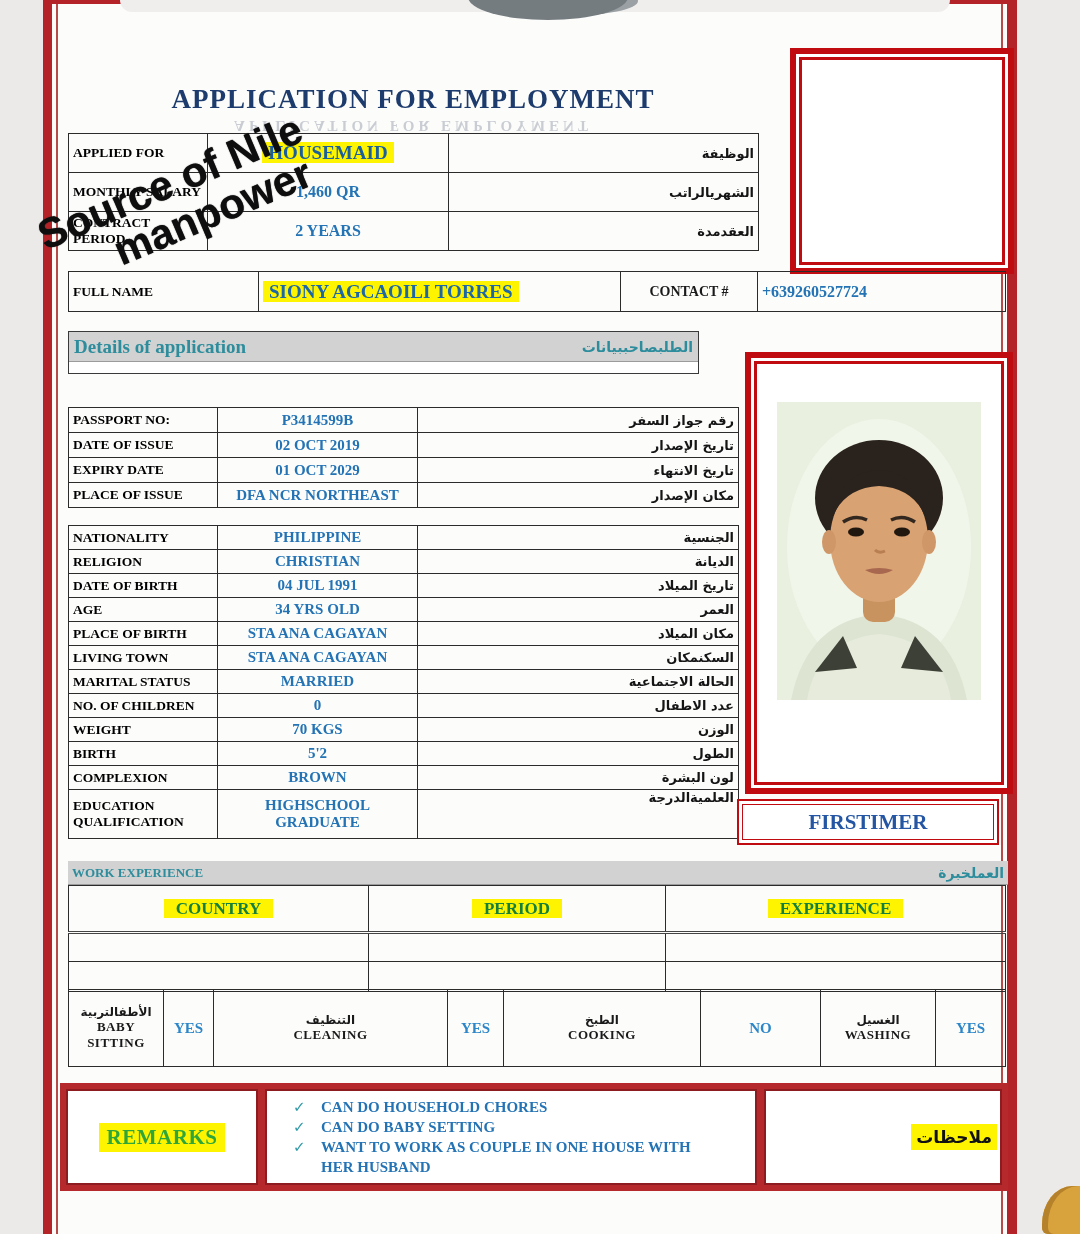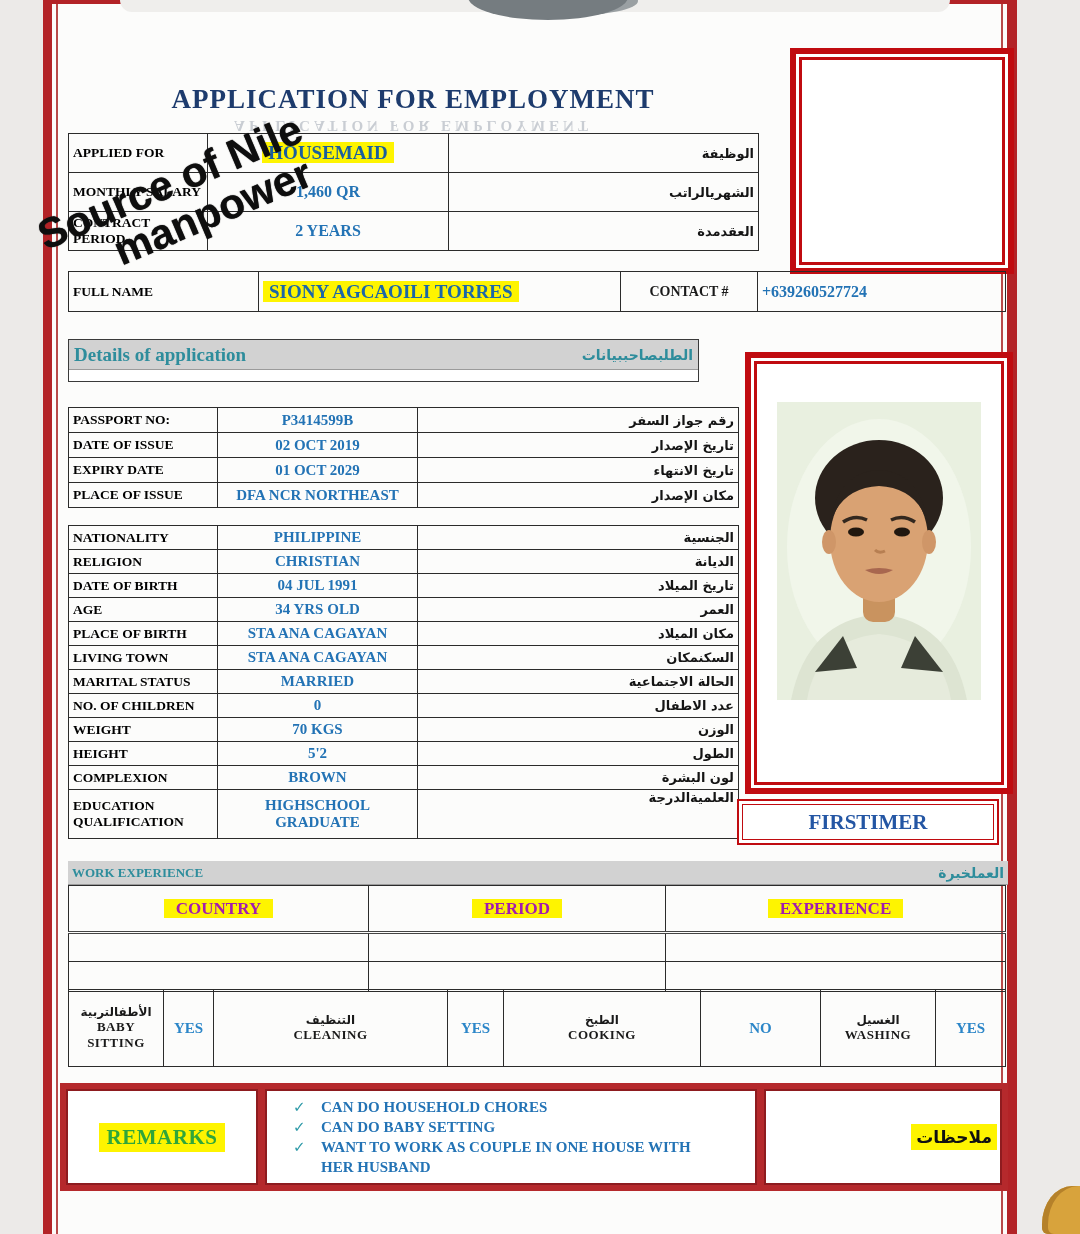--- a/index.html
+++ b/index.html
@@ -49,40 +49,40 @@
   .dblred .inner{border:3px solid #c00b10;width:100%;height:100%;box-sizing:border-box;background:#fff;}
   .emptybox{left:790px;top:48px;width:206px;height:208px;}
   .photobox{left:745px;top:352px;width:250px;height:424px;}
   .photo-wrap{width:204px;height:298px;margin:38px auto 0;background:#e9f0e0;}
   
   .sechead{border:1px solid #3a3a3a;background:#fff;}
   .graybar{height:29px;background:#d2d2d2;border-bottom:1px solid #9b9b9b;display:flex;
            align-items:center;justify-content:space-between;padding:0 5px;}
   .sec-en{color:#2e8d9c;font-weight:bold;font-size:19px;}
   .sec-ar{color:#2e8d9c;font-weight:bold;font-size:14px;direction:rtl;font-family:"DejaVu Sans",sans-serif;}
-  .detailshead{left:68px;top:331px;width:629px;height:41px;margin-top:8px;}
+  .detailshead{left:68px;top:331px;width:629px;height:41px;}
   .passtable{left:68px;top:407px;width:670px;}
   .passtable td{height:24px;}
   .perstable{left:68px;top:525px;width:670px;}
   .perstable td{height:23px;}
   .perstable tr.tall td{height:48px;}
   
   .firstimer{left:737px;top:799px;width:258px;height:42px;border:2px solid #c00b10;
              box-shadow:inset 0 0 0 3px #fff,inset 0 0 0 4px #c00b10;display:flex;
              align-items:center;justify-content:center;font-size:21px;font-weight:bold;color:#2456a4;background:#fff;}
   
   .webar{left:68px;top:861px;width:940px;height:24px;background:#d2d2d2;border-bottom:1px solid #9b9b9b;
          display:flex;align-items:center;justify-content:space-between;padding:0 4px;box-sizing:border-box;}
   .webar .sec-en{font-size:13px;}
   .wetable{left:68px;top:885px;width:937px;}
   .wetable td{text-align:center;}
   .wetable tr.hd td{height:45px;border-bottom:3px double #444;}
   .wetable tr.r1 td{height:27px;}
   .wetable tr.r2 td{height:29px;}
-  .wehead{background:#fef400;color:#a21caf;font-weight:bold;font-size:17px;padding:0 12px;}
+  .wehead{background:#fef400;color:#15803d;font-weight:bold;font-size:17px;padding:0 12px;}
   
   .sktable{left:68px;top:989px;width:937px;}
   .sktable td{height:76px;text-align:center;vertical-align:middle;}
   .sk-ar{display:block;font-size:12px;font-weight:bold;font-family:"DejaVu Sans",sans-serif;direction:rtl;}
   .sk-en{display:block;font-size:13px;font-weight:bold;letter-spacing:.5px;}
   .sk-ans{font-size:15px;font-weight:bold;color:#2c86c8;}
   
   .remband{left:60px;top:1083px;width:948px;height:108px;background:#b5292c;display:flex;
            gap:7px;padding:6px;box-sizing:border-box;}
   .rembox{background:#fff;border:2px solid #8e1b1f;box-sizing:border-box;display:flex;align-items:center;}
@@ -248,21 +248,21 @@
       <td class="lbl">NO. OF CHILDREN</td>
       <td class="val">0</td>
       <td class="ar">عدد الاطفال</td>
     </tr>
     <tr>
       <td class="lbl">WEIGHT</td>
       <td class="val">70 KGS</td>
       <td class="ar">الوزن</td>
     </tr>
     <tr>
-      <td class="lbl">HEIGHT</td>
+      <td class="lbl">BIRTH</td>
       <td class="val">5'2</td>
       <td class="ar">الطول</td>
     </tr>
     <tr>
       <td class="lbl">COMPLEXION</td>
       <td class="val">BROWN</td>
       <td class="ar">لون البشرة</td>
     </tr>
     <tr class="tall">
       <td class="lbl">EDUCATION QUALIFICATION</td>

